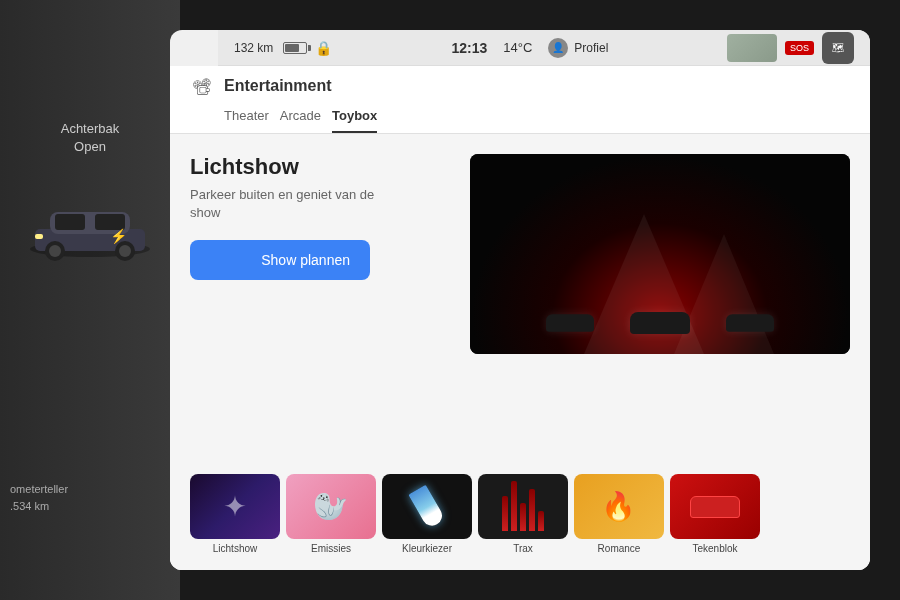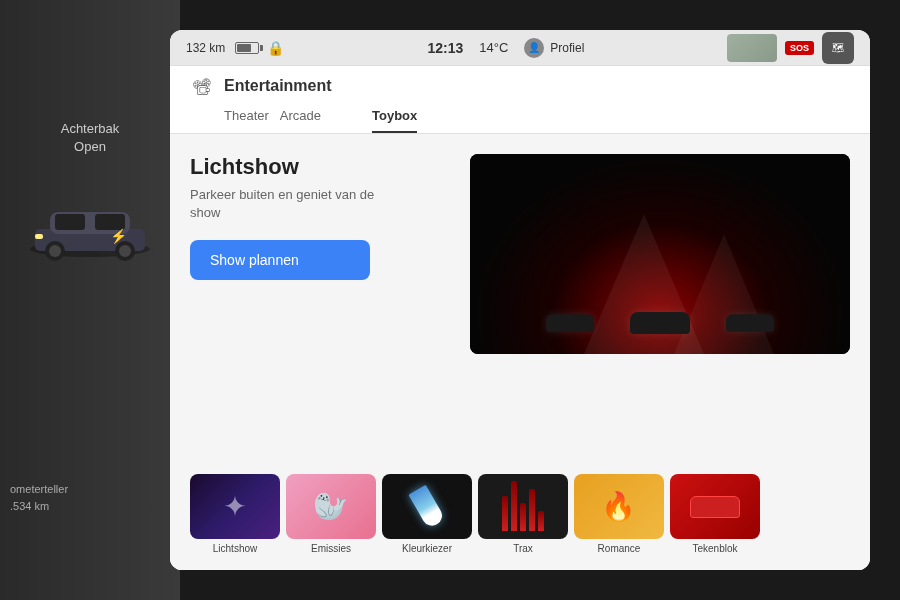--- a/index.html
+++ b/index.html
@@ -72,20 +72,21 @@
     
     .status-bar {
       background: #e8e8e8;
       height: 36px;
       display: flex;
       align-items: center;
       justify-content: space-between;
       padding: 0 16px;
       border-bottom: 1px solid #ddd;
       flex-shrink: 0;
+      margin-left: 48px;
     }
 
     .status-left {
       display: flex;
       align-items: center;
       gap: 8px;
     }
 
     .range-text {
       font-size: 12px;
@@ -165,21 +166,21 @@
     .status-right {
       display: flex;
       align-items: center;
       gap: 8px;
     }
 
     .sos-badge {
       background: #cc0000;
       color: white;
       font-size: 9px;
-      font-weight: bold;
+      font-weight: normal;
       padding: 2px 5px;
       border-radius: 3px;
     }
 
     .nav-icon {
       width: 32px;
       height: 32px;
       background: #555;
       border-radius: 6px;
       display: flex;
@@ -240,21 +241,20 @@
       color: #666;
       padding: 4px 0 8px 0;
       cursor: pointer;
       border-bottom: 2px solid transparent;
     }
 
     .nav-tab.active {
       color: #333;
       font-weight: 600;
       border-bottom: 2px solid #333;
-      margin-left: 40px;
     }
 
     
     .main-content {
       flex: 1;
       padding: 20px;
       display: flex;
       gap: 20px;
       overflow: hidden;
     }
@@ -283,21 +283,21 @@
     .plan-button {
       background: #3b82f6;
       color: white;
       border: none;
       border-radius: 8px;
       padding: 12px 20px;
       font-size: 14px;
       font-weight: 500;
       cursor: pointer;
       width: 180px;
-      text-align: left;
+      text-align: right;
     }
 
     .content-right {
       flex: 1;
       display: flex;
       align-items: flex-start;
     }
 
     .preview-image {
       width: 100%;

